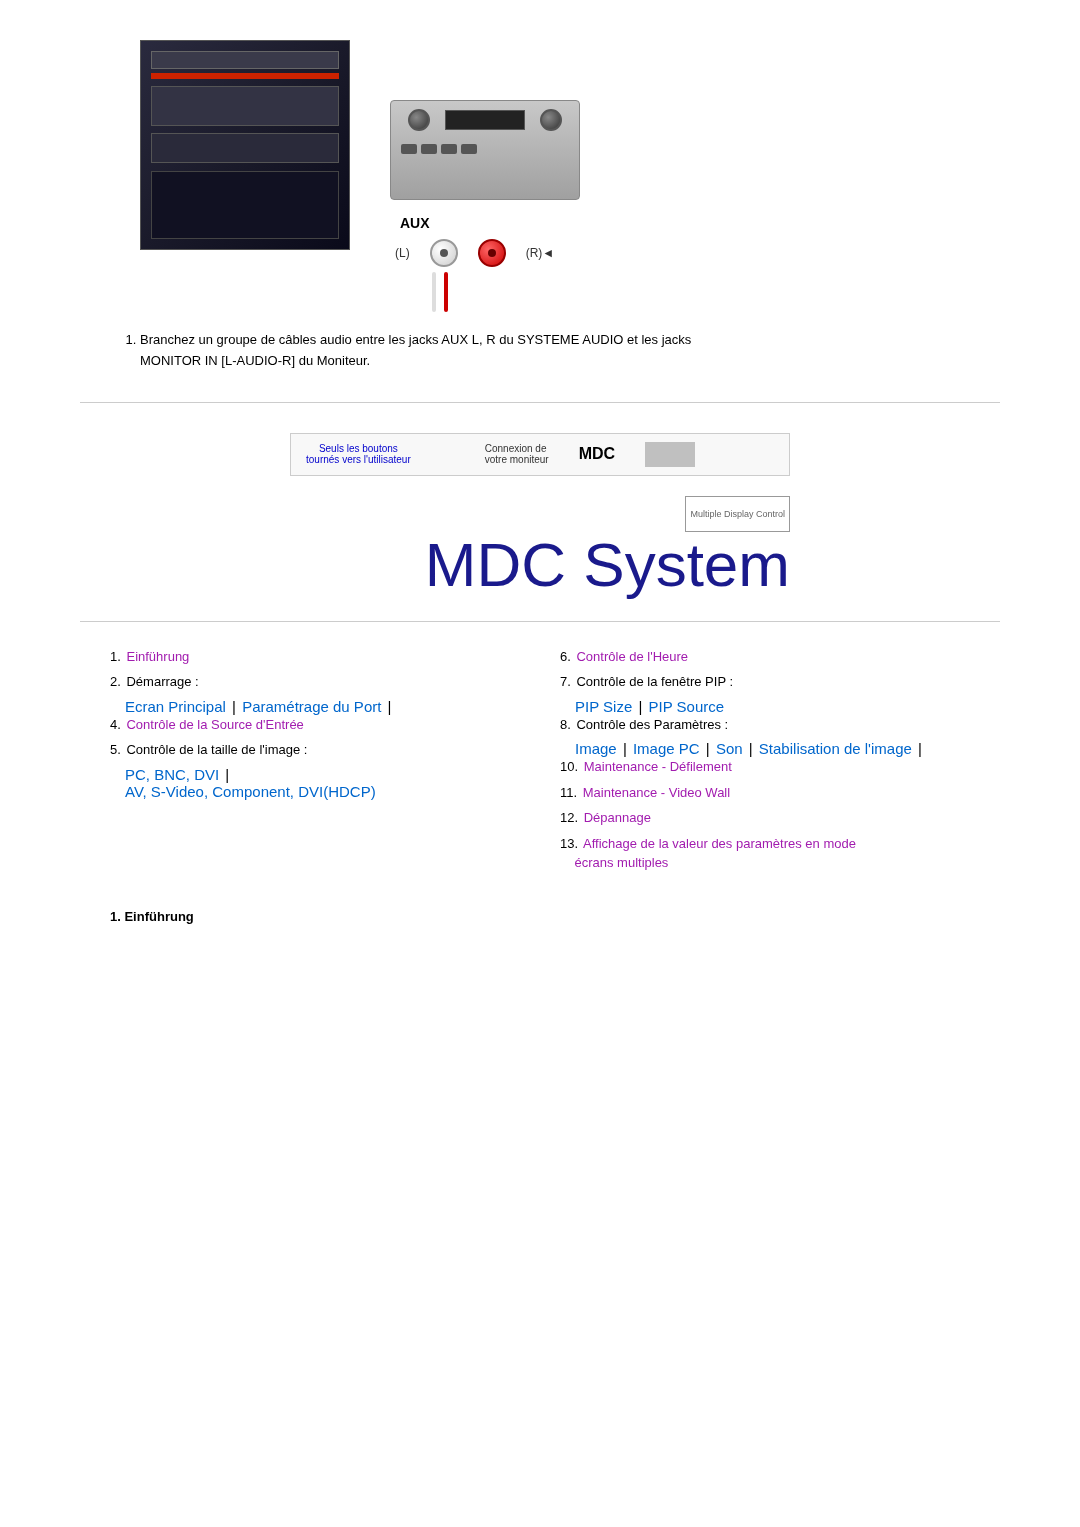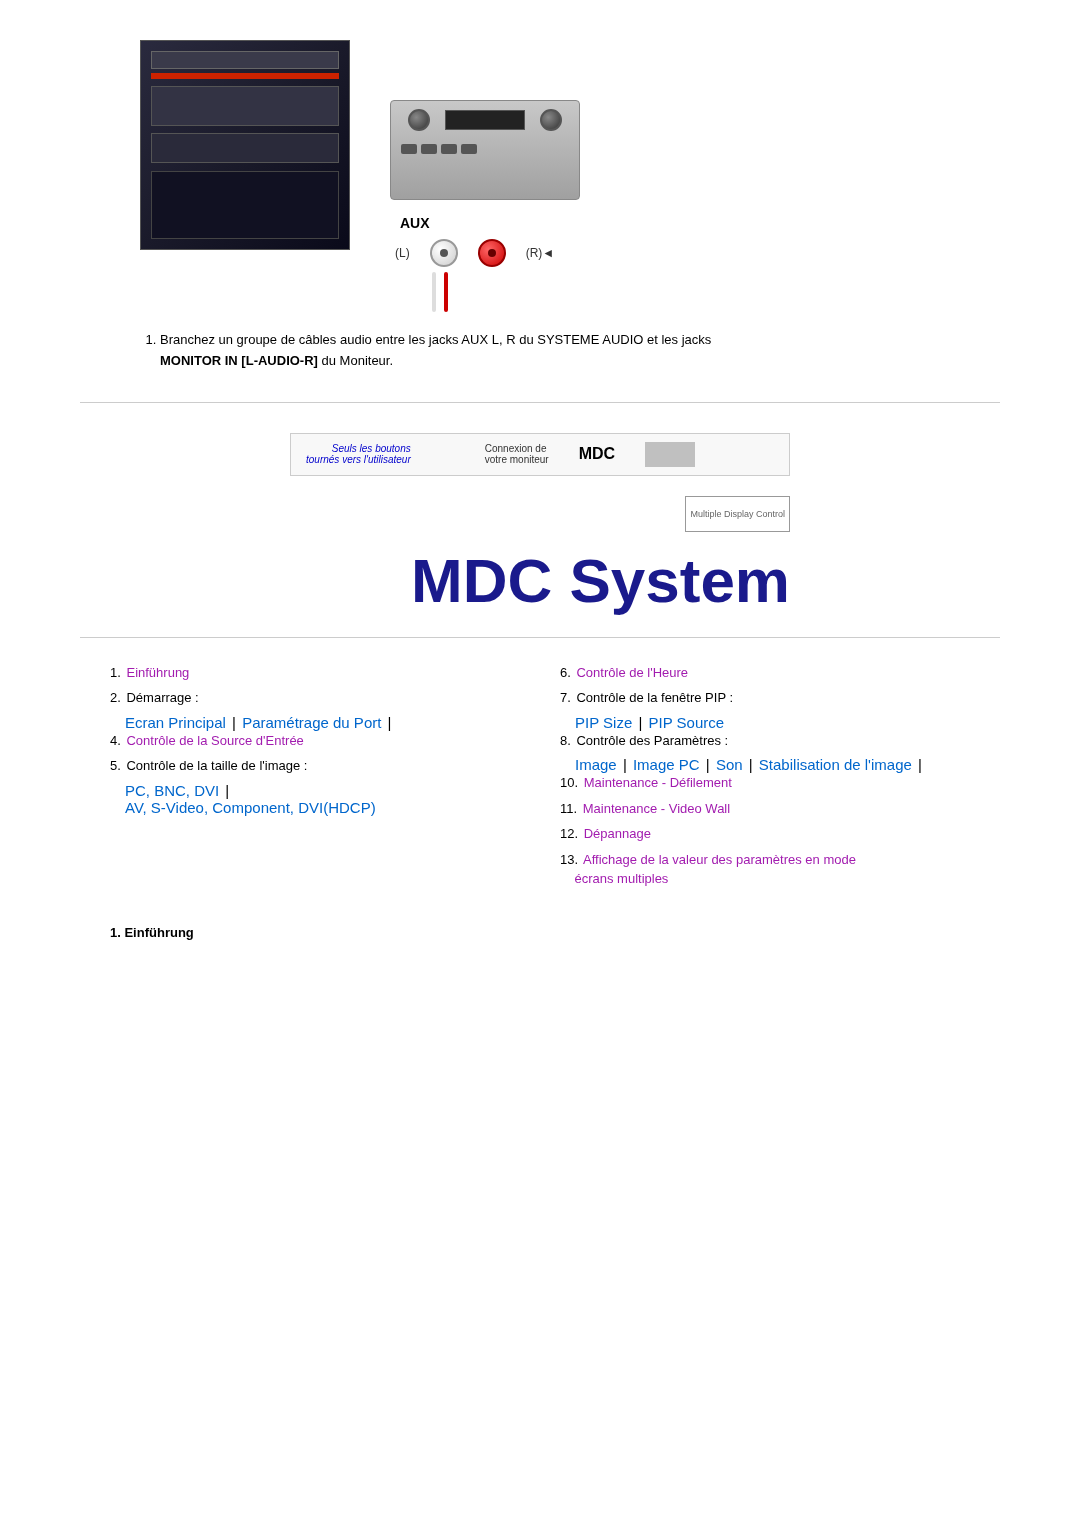--- a/index.html
+++ b/index.html
@@ -236,29 +236,28 @@
     
     .step-text {
       margin-top: 15px;
       margin-left: 60px;
       font-size: 13px;
       line-height: 1.6;
       max-width: 800px;
     }
 
     .step-text ol {
-      margin-left: 20px;
     }
 
     .step-text li {
       margin-bottom: 8px;
     }
 
     .bold-text {
-      font-weight: bold;
+      font-weight: normal;
     }
 
     
     .divider {
       border: none;
       border-top: 1px solid #ccc;
       margin: 30px 0;
     }
 
     
@@ -276,22 +275,21 @@
       border: 1px solid #ccc;
       padding: 8px 15px;
       width: 500px;
       background: #f8f8f8;
       font-size: 10px;
     }
 
     .mdc-nav-link {
       color: #333;
       font-size: 10px;
-      text-align: right;
-      font-style: italic;
+      text-align: center;
     }
 
     .mdc-nav-link a {
       color: #0000cc;
       text-decoration: none;
       display: block;
     }
 
     .mdc-nav-text {
       color: #333;
@@ -316,26 +314,26 @@
       text-align: right;
       width: 500px;
     }
 
     .mdc-tagline {
       font-size: 9px;
       color: #666;
       border: 1px solid #999;
       display: inline-block;
       padding: 12px 4px;
-      margin-bottom: 18px;
+      margin-bottom: 2px;
     }
 
     .mdc-system-title {
       font-size: 62px;
-      font-weight: bold;
+      font-weight: normal;
       color: #1a1a8c;
       font-family: Arial, sans-serif;
       line-height: 1;
     }
 
     
     .divider2 {
       border: none;
       border-top: 1px solid #ccc;
       margin: 25px 0;

